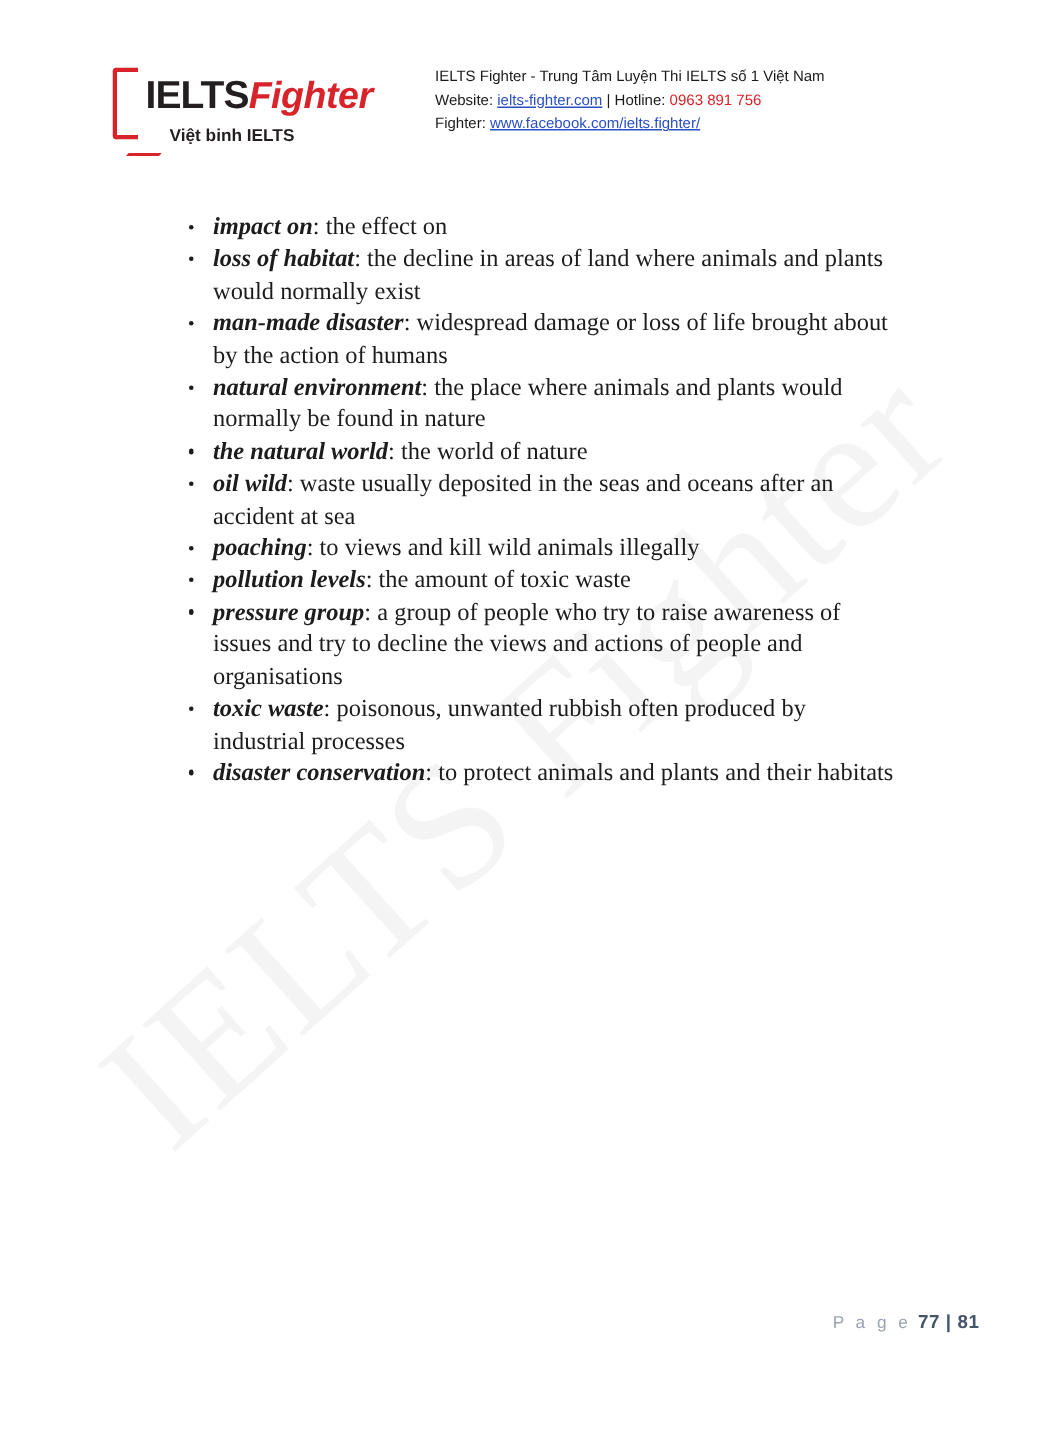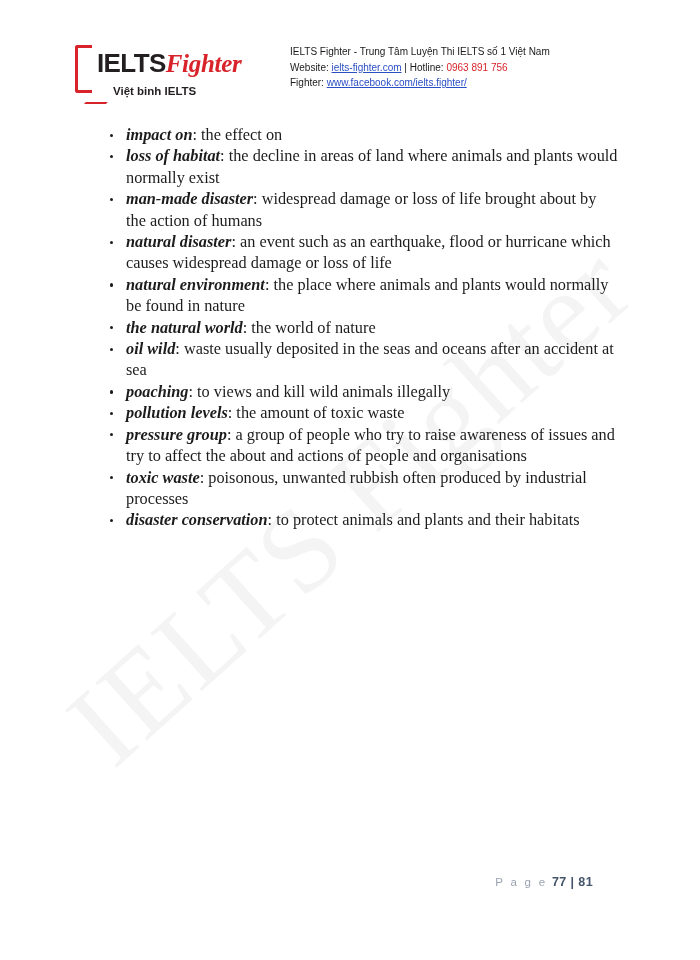--- a/index.html
+++ b/index.html
@@ -80,21 +80,21 @@
     white-space: nowrap;
   }
   .logo-ielts {
     font-family: "Liberation Sans", "DejaVu Sans", sans-serif;
     font-size: 26px;
     font-weight: bold;
     color: #231f20;
     letter-spacing: -0.6px;
   }
   .logo-fighter {
-    font-family: Liberation Serif, serif;
+    font-family: Liberation Sans, sans-serif;
     font-size: 25px;
     font-weight: bold;
     font-style: italic;
     color: #d8232a;
     letter-spacing: -0.3px;
   }
   .logo-tagline {
     position: absolute;
     left: 38px;
     top: 42px;
@@ -128,21 +128,21 @@
   
   .content {
     position: absolute;
     left: 0;
     top: 124px;
     width: 700px;
     z-index: 2;
   }
   ul.glossary {
     list-style: none;
-    margin: 0;
+    margin: 16px;
     padding: 0;
   }
   ul.glossary > li {
     position: relative;
     margin: 0 0 0 0;
     padding: 0 82px 0 126px;
     font-size: 16.3px;
     line-height: 21.4px;
     color: #1c1c1c;
     text-align: left;
@@ -163,21 +163,21 @@
   }
   .def { font-style: normal; }
 
   
   .footer {
     position: absolute;
     left: 0;
     top: 872px;
     width: 700px;
     text-align: right;
-    padding-right: 107px;
+    padding-right: 47px;
     box-sizing: border-box;
     z-index: 2;
     font-family: "Liberation Sans", "DejaVu Sans", sans-serif;
   }
   .pg-word {
     font-size: 11.5px;
     letter-spacing: 2.3px;
     color: #9aa3b0;
   }
   .pg-nums {
@@ -209,27 +209,26 @@
       <span class="line"><span>Fighter:</span> <a class="hdr-link" href="#">www.facebook.com/ielts.fighter/</a></span>
     </div>
 
   </div>
 
   <div class="content">
     <ul class="glossary">
         <li><span class="term">impact on</span><span class="def">: the effect on</span></li>
         <li><span class="term">loss of habitat</span><span class="def">: the decline in areas of land where animals and plants would normally exist</span></li>
         <li><span class="term">man-made disaster</span><span class="def">: widespread damage or loss of life brought about by the action of humans</span></li>
-        <li><span class="term">natural disaster</span><span class="def">: an event such as an earthquake,  flood or hurricane which causes widespread damage or loss of life</span></li>
         <li><span class="term">natural environment</span><span class="def">: the place where animals and plants would normally be found in nature</span></li>
         <li><span class="term">the natural world</span><span class="def">: the world of nature</span></li>
         <li><span class="term">oil wild</span><span class="def">: waste usually deposited in the seas and oceans after an accident at sea</span></li>
         <li><span class="term">poaching</span><span class="def">: to views and kill wild animals illegally</span></li>
         <li><span class="term">pollution levels</span><span class="def">: the amount of toxic waste</span></li>
-        <li><span class="term">pressure group</span><span class="def">: a group of people who try to raise awareness of issues and try to affect the about and actions of people and organisations</span></li>
+        <li><span class="term">pressure group</span><span class="def">: a group of people who try to raise awareness of issues and try to decline the views and actions of people and organisations</span></li>
         <li><span class="term">toxic waste</span><span class="def">: poisonous, unwanted rubbish often produced by industrial processes</span></li>
         <li><span class="term">disaster conservation</span><span class="def">: to protect animals and plants and their habitats</span></li>
       </ul>
   </div>
 
   <div class="footer">
     <span class="pg-word">P a g e</span>
     <span class="pg-nums">77 | 81</span>
   </div>
 

